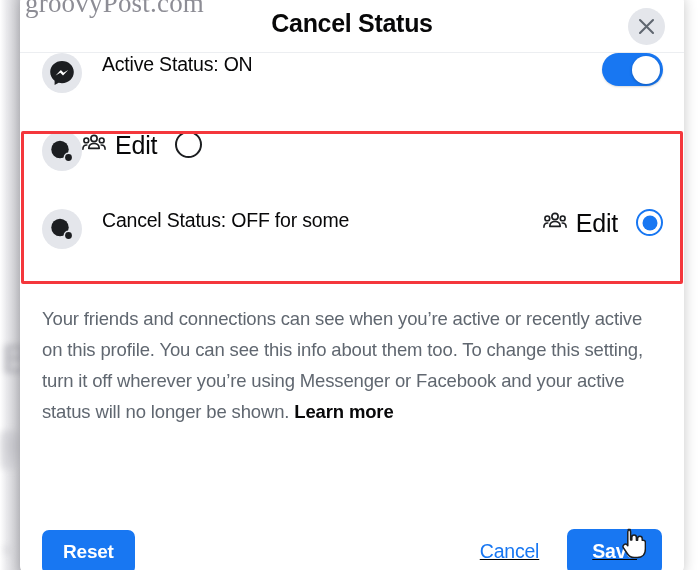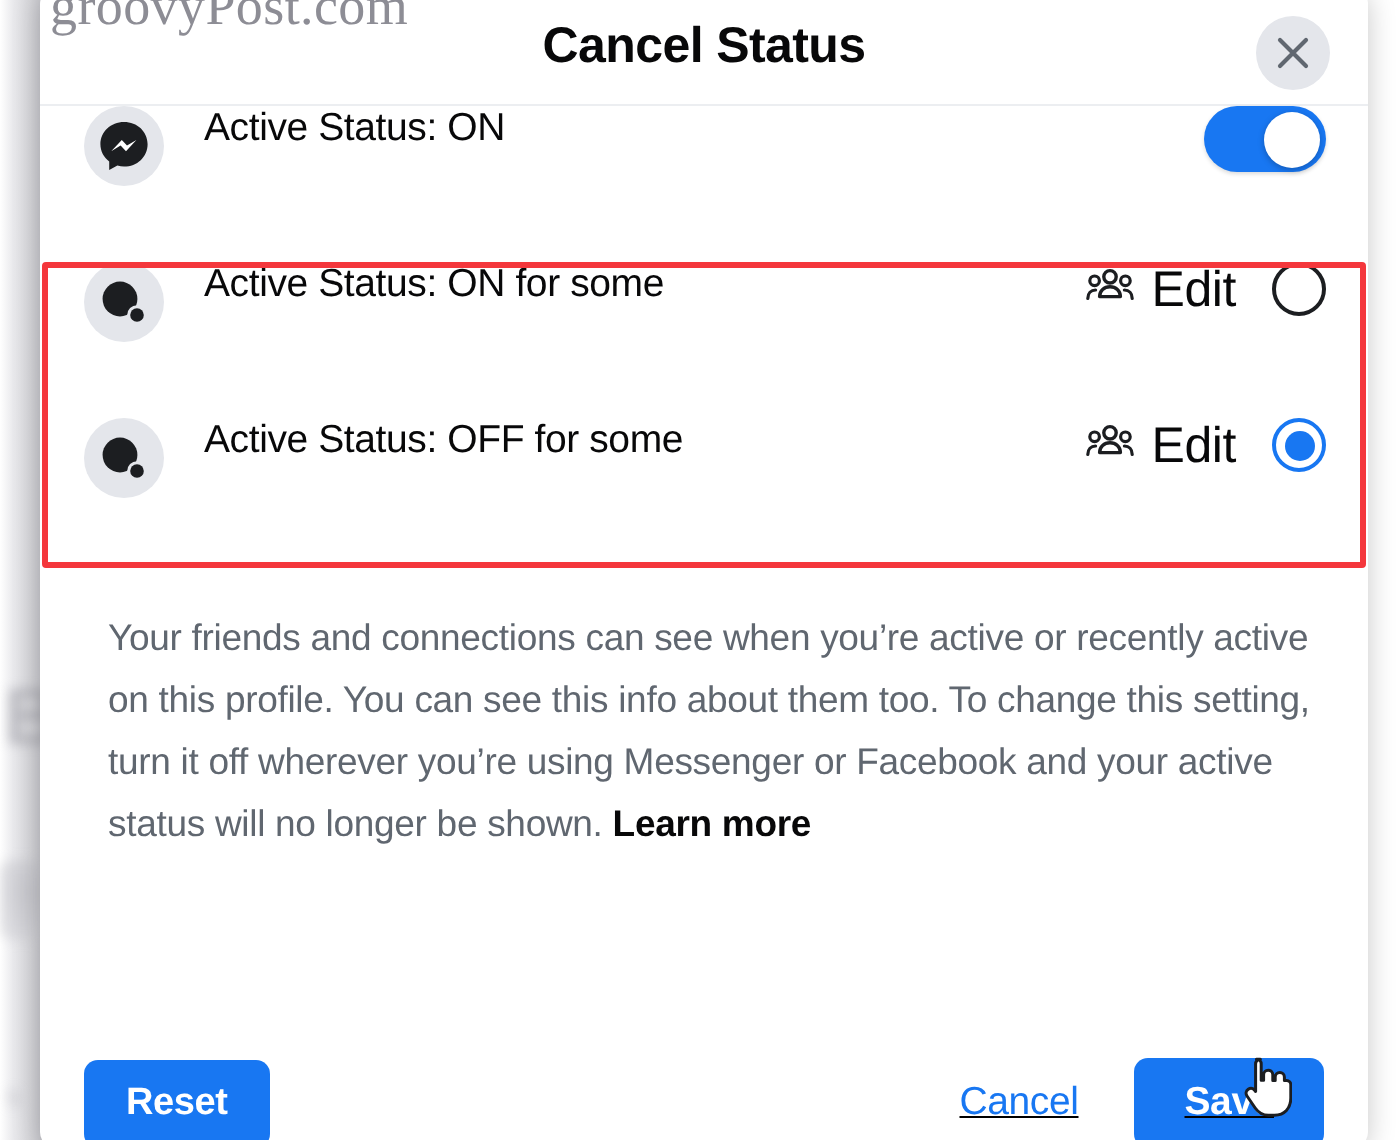--- a/index.html
+++ b/index.html
@@ -224,21 +224,20 @@
     height: 153px;
     border: 3px solid #f4373c;
     border-radius: 2px;
     pointer-events: none;
     z-index: 5;
   }
 
   
   .body-copy {
     padding: 16px 22px 0 22px;
-    margin-left: 12px;
   }
   .body-copy p {
     font-size: 18.5px;
     line-height: 31px;
     color: #606770;
     letter-spacing: -0.15px;
   }
   .body-copy p.second { margin-top: 22px; }
   .learn-more {
     color: #080809;
@@ -351,21 +350,20 @@
         <div class="highlight-box"></div>
 
         <div class="option-row">
           <div class="avatar">
             <svg width="30" height="30" viewBox="0 0 30 30" aria-hidden="true">
               <circle cx="13" cy="13.5" r="8.7" fill="#1c1e21"></circle>
               <circle cx="21.5" cy="21.5" r="4.9" fill="#e4e6eb"></circle>
               <circle cx="21.5" cy="21.5" r="3.4" fill="#1c1e21"></circle>
             </svg>
           </div>
-          <div class="option-label">Active Status: ON for some</div>
           <div class="edit-group">
             <span>
               <svg width="24" height="19" viewBox="0 0 24 19" aria-hidden="true">
                 <circle cx="12" cy="4.4" r="3.1" fill="none" stroke="#1c1e21" stroke-width="1.7"></circle>
                 <path d="M6.8 14.3c0-3 2.3-4.9 5.2-4.9s5.2 1.9 5.2 4.9z" fill="none" stroke="#1c1e21" stroke-width="1.7" stroke-linejoin="round"></path>
                 <circle cx="4.3" cy="6.4" r="2.4" fill="none" stroke="#1c1e21" stroke-width="1.6"></circle>
                 <path d="M0.9 15.2c0-2.6 1.6-4.2 3.9-4.2" fill="none" stroke="#1c1e21" stroke-width="1.6" stroke-linecap="round"></path>
                 <circle cx="19.7" cy="6.4" r="2.4" fill="none" stroke="#1c1e21" stroke-width="1.6"></circle>
                 <path d="M23.1 15.2c0-2.6-1.6-4.2-3.9-4.2" fill="none" stroke="#1c1e21" stroke-width="1.6" stroke-linecap="round"></path>
               </svg>
@@ -376,21 +374,21 @@
         </div>
 
         <div class="option-row">
           <div class="avatar">
             <svg width="30" height="30" viewBox="0 0 30 30" aria-hidden="true">
               <circle cx="13" cy="13.5" r="8.7" fill="#1c1e21"></circle>
               <circle cx="21.5" cy="21.5" r="4.9" fill="#e4e6eb"></circle>
               <circle cx="21.5" cy="21.5" r="3.4" fill="#1c1e21"></circle>
             </svg>
           </div>
-          <div class="option-label">Active Status: OFF for some</div>
+          <div class="option-label">Cancel Status: OFF for some</div>
           <div class="edit-group">
             <span>
               <svg width="24" height="19" viewBox="0 0 24 19" aria-hidden="true">
                 <circle cx="12" cy="4.4" r="3.1" fill="none" stroke="#1c1e21" stroke-width="1.7"></circle>
                 <path d="M6.8 14.3c0-3 2.3-4.9 5.2-4.9s5.2 1.9 5.2 4.9z" fill="none" stroke="#1c1e21" stroke-width="1.7" stroke-linejoin="round"></path>
                 <circle cx="4.3" cy="6.4" r="2.4" fill="none" stroke="#1c1e21" stroke-width="1.6"></circle>
                 <path d="M0.9 15.2c0-2.6 1.6-4.2 3.9-4.2" fill="none" stroke="#1c1e21" stroke-width="1.6" stroke-linecap="round"></path>
                 <circle cx="19.7" cy="6.4" r="2.4" fill="none" stroke="#1c1e21" stroke-width="1.6"></circle>
                 <path d="M23.1 15.2c0-2.6-1.6-4.2-3.9-4.2" fill="none" stroke="#1c1e21" stroke-width="1.6" stroke-linecap="round"></path>
               </svg>

